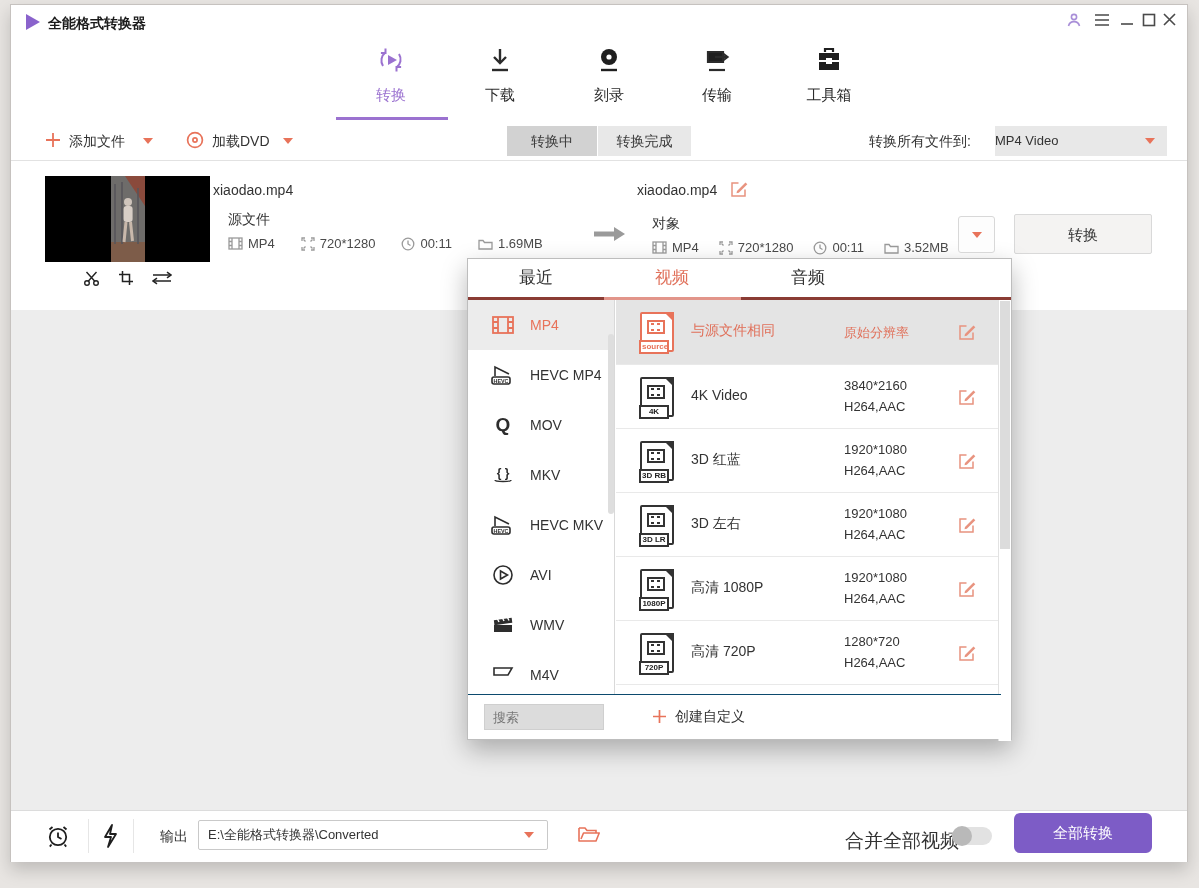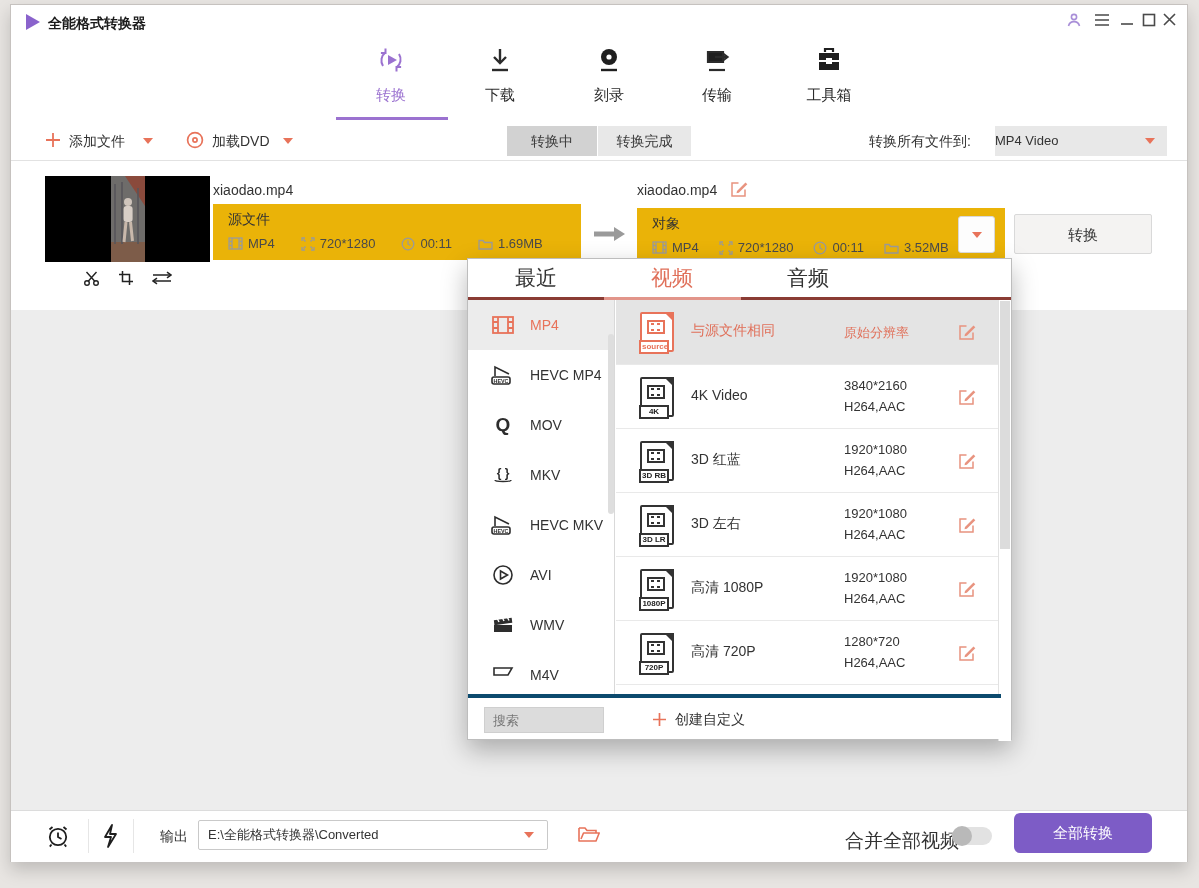--- a/index.html
+++ b/index.html
@@ -12,28 +12,28 @@
   .nav-item { text-align:center; width:90px; }
   .nav-item .lbl { font-size:15px; margin-top:6px; }
   .nav-underline { background:#9b72d0; height:3px; }
   .toolbar { left:11px; top:121px; width:1176px; height:40px; background:#fff; border-bottom:1px solid #e2e2e2; }
   .tb-text { font-size:14px; color:#333; }
   .caret { width:0; height:0; border-left:5px solid transparent; border-right:5px solid transparent; border-top:6px solid #e8735a; display:inline-block; }
   .seg { height:30px; line-height:30px; text-align:center; font-size:14px; color:#3a3a3a; }
   .dropdown { background:#e8e8e8; height:30px; line-height:30px; font-size:13px; }
   .card { left:11px; top:161px; width:1176px; height:149px; background:#fff; }
   .contentbg { left:11px; top:310px; width:1176px; height:500px; background:#ededed; }
-  .metabox { background:#eab308; }
+  .metabox { background:#ffffff; }
   .metabox .title { font-size:14px; color:#333; }
   .meta { font-size:13px; color:#4a4a4a; display:flex; align-items:center; gap:5px; }
   .micon { color:#9a9a9a; display:inline-flex; }
   .filename { font-size:14px; color:#333; }
   .btn-plain { background:#f4f3f2; border:1px solid #d9d9d9; border-radius:2px; text-align:center; font-size:15px; color:#333; }
   .panel { left:467px; top:258px; width:545px; height:482px; background:#fff; border:1px solid #bdbdbd; box-shadow:0 10px 24px rgba(0,0,0,.28); z-index:5; }
-  .ptab { width:136px; height:38px; line-height:38px; text-align:center; font-size:21px; color:#333; float:left; }
+  .ptab { width:136px; height:38px; line-height:38px; text-align:center; font-size:17px; color:#333; float:left; }
   .ptab.active { color:#e0705a; }
   .ptab-border { background:#8a3c34; }
   .ptab-border-active { background:#e2958a; }
   .fmt-row { height:50px; display:flex; align-items:center; gap:14px; padding-left:22px; font-size:14px; color:#333; }
   .fmt-row.sel { background:#ececec; color:#e8735a; }
   .fmt-row .ficon { width:26px; display:flex; justify-content:center; color:#2d2d2d; }
   .fmt-row.sel .ficon { color:#e8735a; }
   .preset-row { height:64px; border-bottom:1px solid #e9e9e9; position:relative; }
   .preset-row.sel { background:#e4e4e4; }
   .doc-icon { position:absolute; left:24px; top:12px; width:34px; height:40px; border:2px solid #333; border-radius:2px; background:#fff; }
@@ -537,21 +537,21 @@
             <path d="M15 9.5V16H2V3h6.5"></path>
             <path d="M7 11l8.5-8.5 1.8 1.8L8.8 12.8 6.5 13.3z" fill="currentColor" stroke="none"></path>
           </svg></span>
     </div>
   </div>
 
   <div style="position:absolute; right:0; top:41px; width:13px; height:441px; background:#fff; border-left:1px solid #e2e2e2;">
     <div style="position:absolute; left:1px; top:1px; width:10px; height:248px; background:#dcdcdc;"></div>
   </div>
 
-  <div style="position:absolute; left:0; bottom:0; width:533px; height:45px; border-top:4px solid #0c4a6e; background:#fff;">
+  <div style="position:absolute; left:0; bottom:0; width:533px; height:45px; border-top:1px solid #0c4a6e; background:#fff;">
     <input class="search abs" style="left: 16px; top: 9px; width: 120px; height: 26px;" placeholder="搜索">
     <span class="abs" style="left:184px; top:14px; color:#e8735a;">
       <svg width="15" height="15" viewBox="0 0 15 15" stroke="currentColor" stroke-width="1.7">
           <path d="M7.5 1v13M1 7.5h13"></path>
         </svg>
     </span>
     <span class="abs" style="left:207px; top:13px; font-size:14px; color:#333;">创建自定义</span>
   </div>
 </div>
 

